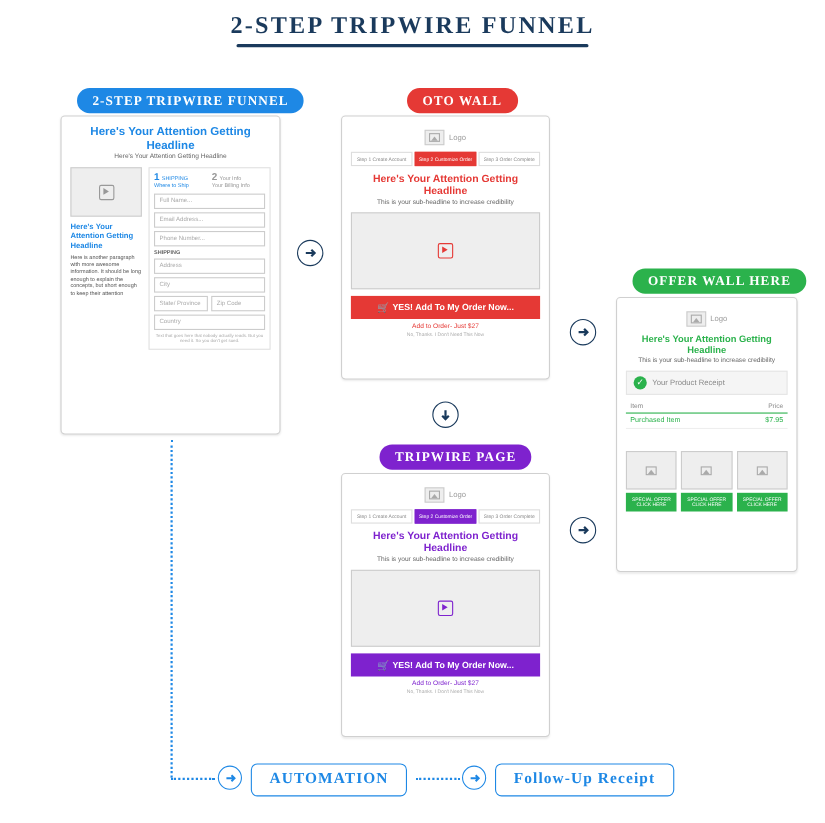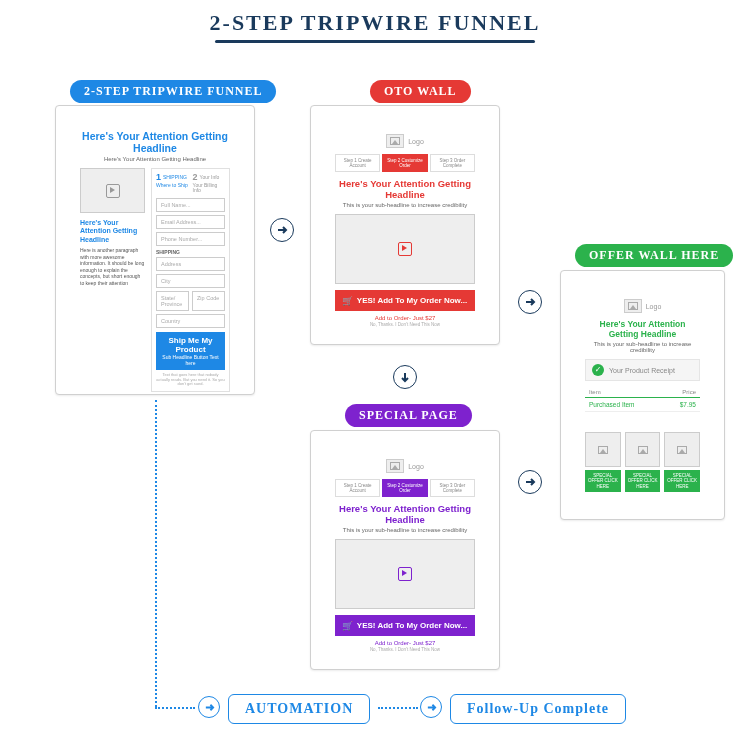--- a/index.html
+++ b/index.html
@@ -7,21 +7,21 @@
 
   .main-title { text-align: center; font-family: 'Comic Sans MS', cursive; font-weight: bold; font-size: 22px; color: #1a3a5c; letter-spacing: 2px; margin-top: 10px; }
   .title-underline { width: 320px; height: 3px; background: #1a3a5c; margin: 4px auto 0; border-radius: 2px; }
 
   .pill { display: inline-block; padding: 4px 14px; border-radius: 14px; color: #fff; font-family: 'Comic Sans MS', cursive; font-weight: bold; font-size: 12px; letter-spacing: 1px; text-align: center; }
   .pill-blue { background: #1e88e5; }
   .pill-red { background: #e53935; }
   .pill-green { background: #2bb24c; }
   .pill-purple { background: #7e22ce; }
 
-  .card { position: absolute; background: #fff; border: 1px solid #d0d0d0; border-radius: 4px; box-shadow: 0 1px 2px rgba(0,0,0,0.08); padding: 24px; }
+  .card { position: absolute; background: #fff; border: 1px solid #d0d0d0; border-radius: 4px; box-shadow: 0 1px 2px rgba(0,0,0,0.08); padding: 8px; }
 
   
   .card1 { left: 55px; top: 105px; width: 200px; height: 290px; }
   .c1-head { color: #1e88e5; font-weight: bold; font-size: 10.5px; text-align: center; }
   .c1-sub { font-size: 6px; text-align: center; color: #666; margin-top: 2px; }
   .c1-body { display: flex; margin-top: 6px; gap: 6px; }
   .c1-left { width: 65px; }
   .imgbox { background: #eee; border: 1px solid #ccc; display:flex; align-items:center; justify-content:center; }
   .c1-img { height: 45px; }
   .play-ic { width: 14px; height: 14px; border: 1.5px solid #999; border-radius: 2px; position: relative; }
@@ -105,21 +105,21 @@
   .label-pos { position:absolute; }
 </style>
 </head>
 <body>
 
 <div class="main-title">2-STEP TRIPWIRE FUNNEL</div>
 <div class="title-underline"></div>
 
 <div class="label-pos" style="left:70px; top:80px;"><span class="pill pill-blue">2-STEP TRIPWIRE FUNNEL</span></div>
 <div class="label-pos" style="left:370px; top:80px;"><span class="pill pill-red">OTO WALL</span></div>
-<div class="label-pos" style="left:345px; top:404px;"><span class="pill pill-purple">SPECIAL PAGE</span></div>
+<div class="label-pos" style="left:345px; top:404px;"><span class="pill pill-purple">TRIPWIRE PAGE</span></div>
 <div class="label-pos" style="left:575px; top:244px;"><span class="pill pill-green">OFFER WALL HERE</span></div>
 
 <div class="card card1">
   <div class="c1-head">Here's Your Attention Getting Headline</div>
   <div class="c1-sub">Here's Your Attention Getting Headline</div>
   <div class="c1-body">
     <div class="c1-left">
       <div class="imgbox c1-img">
           <div class="play-ic"></div>
         </div>
@@ -135,24 +135,20 @@
       <div class="inp">Email Address...</div>
       <div class="inp">Phone Number...</div>
       <div class="ship-lbl">SHIPPING</div>
       <div class="inp">Address</div>
       <div class="inp">City</div>
       <div class="inp-row">
         <div class="inp">State/ Province</div>
         <div class="inp">Zip Code</div>
       </div>
       <div class="inp">Country</div>
-      <div class="c1-btn">
-        <div class="l1">Ship Me My Product</div>
-        <div class="l2">Sub Headline Button Text here</div>
-      </div>
       <div class="c1-fine">Text that goes here that nobody actually reads. But you need it. So you don't get sued.</div>
     </div>
   </div>
 </div>
 
 <div class="card card23 card2">
   <div class="logo-row">
       <div class="logo-box">
         <div class="pic-ic"></div>
       </div>
@@ -273,13 +269,13 @@
     <svg viewBox="0 0 12 12">
       <path d="M2 6 H10 M7 3 L10 6 L7 9"></path>
     </svg>
   </div>
 <div class="bottom-pill" style="left:228px; top:694px;">AUTOMATION</div>
 <div class="bottom-arrow" style="left:420px; top:696px;">
     <svg viewBox="0 0 12 12">
       <path d="M2 6 H10 M7 3 L10 6 L7 9"></path>
     </svg>
   </div>
-<div class="bottom-pill" style="left:450px; top:694px;">Follow-Up Complete</div>
+<div class="bottom-pill" style="left:450px; top:694px;">Follow-Up Receipt</div>
 
 </body></html>

